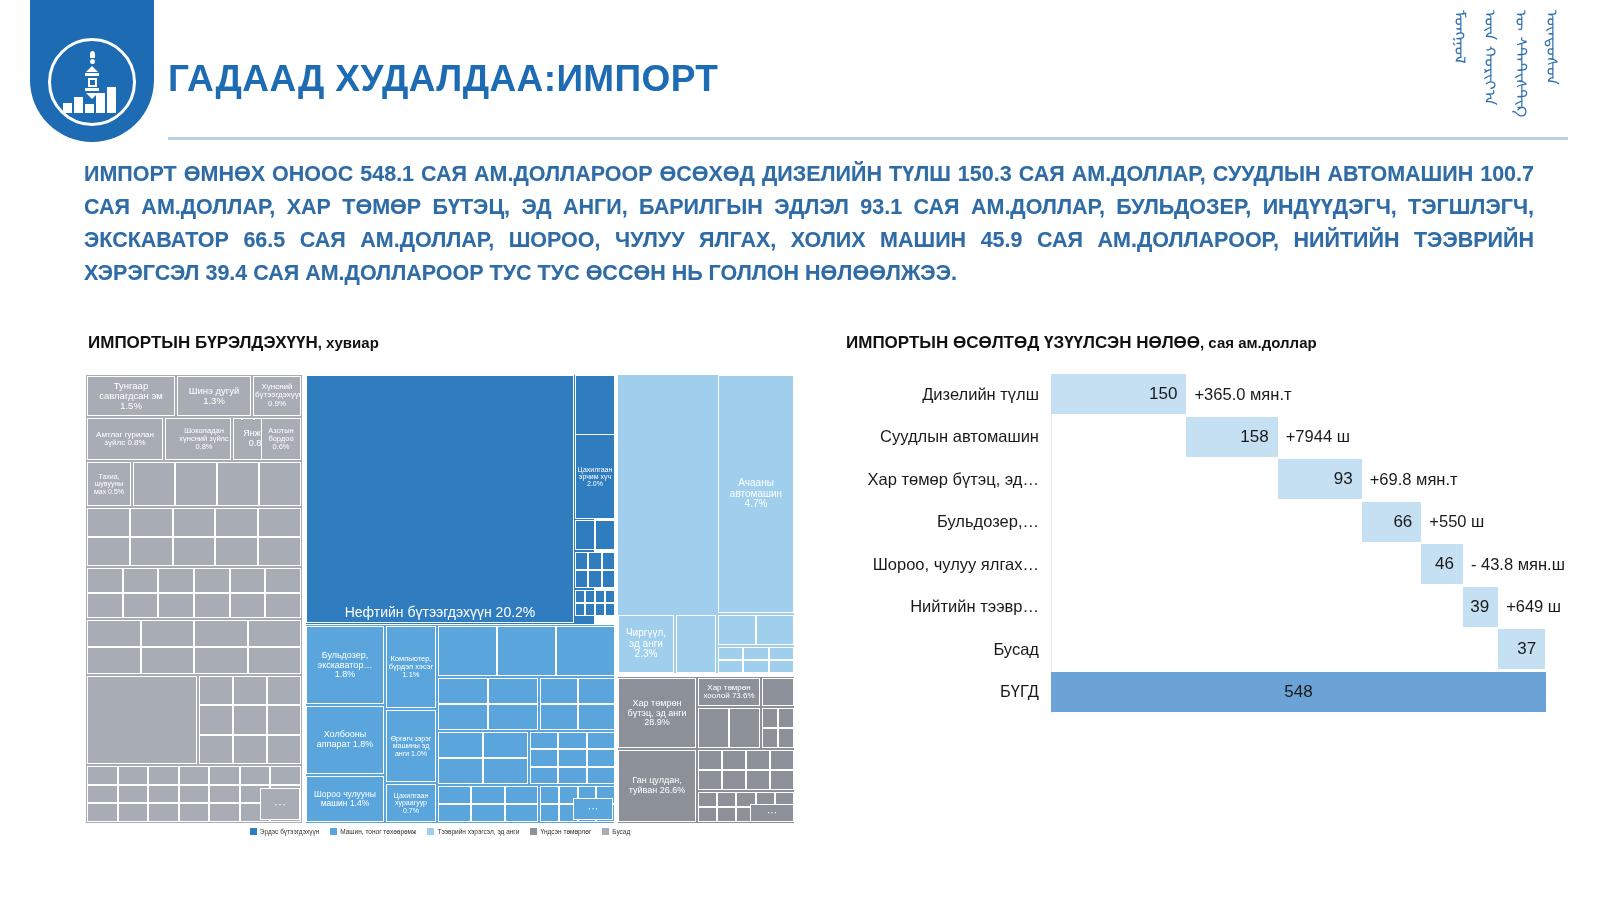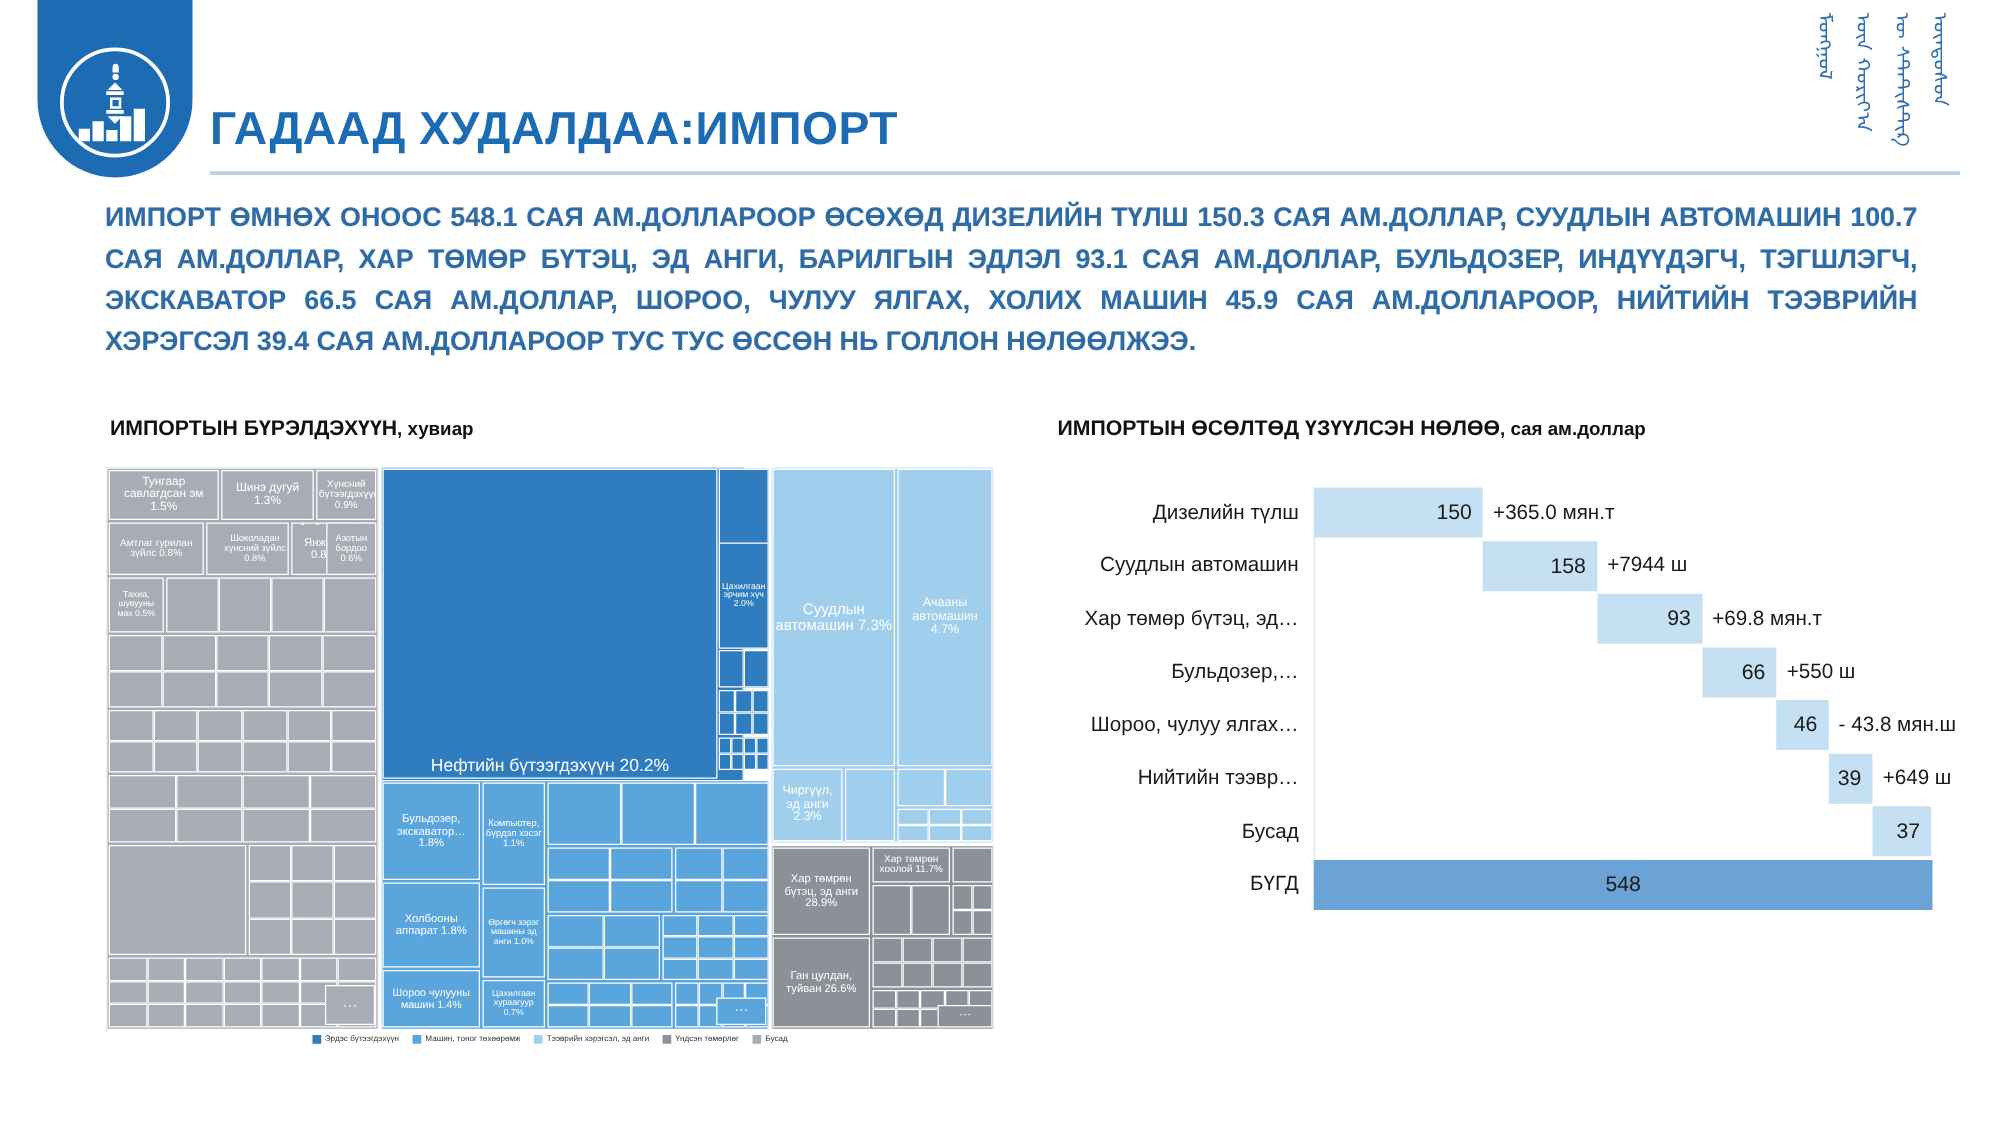--- a/index.html
+++ b/index.html
@@ -28,21 +28,21 @@
   #logo-emblem .soyombo i{display:block;background:#ffffff;margin:1.5px auto;}
   .s-flame{width:5px;height:7px;border-radius:50% 50% 0 0;}
   .s-dot{width:5px;height:5px;border-radius:50%;}
   .s-tri{width:0;height:0;border-left:6px solid transparent;border-right:6px solid transparent;border-bottom:6px solid #ffffff;background:transparent !important;}
   .s-bar{width:14px;height:3px;}
   .s-sq{width:9px;height:9px;border:2px solid #ffffff;background:transparent !important;box-sizing:border-box;}
   #logo-bars{position:absolute;left:12px;bottom:10px;width:64px;height:30px;}
   #logo-bars b{position:absolute;bottom:0;background:#ffffff;display:block;}
 
   #page-title{
-    position:absolute;left:168px;top:82px;
+    position:absolute;left:168px;top:58px;
     font-size:37px;font-weight:bold;color:#1d6bb3;letter-spacing:.4px;
     white-space:nowrap;
   }
   #title-rule{
     position:absolute;left:168px;top:137px;width:1400px;height:3px;
     background:#b9cfe4;
   }
 
   
   #mongol-script{
@@ -94,21 +94,21 @@
   
   #tm-legend{
     position:absolute;left:85px;top:828px;width:710px;
     display:flex;justify-content:center;align-items:center;gap:11px;
   }
   #tm-legend .li{display:flex;align-items:center;gap:3px;}
   #tm-legend .sw{width:7px;height:7px;display:block;}
   #tm-legend .tx{font-size:6.5px;color:#333;white-space:nowrap;}
 
   
-  #waterfall{position:absolute;left:846px;top:390px;width:700px;height:350px;}
+  #waterfall{position:absolute;left:846px;top:374px;width:700px;height:350px;}
   .wf-row{position:absolute;left:0;width:700px;display:flex;align-items:center;}
   .wf-cat{
     width:205px;text-align:right;padding-right:12px;box-sizing:border-box;
     font-size:16.5px;color:#1a1a1a;white-space:nowrap;
   }
   .wf-track{position:relative;width:495px;height:40px;}
   .wf-bar{
     position:absolute;top:0;height:40px;background:#c5e0f2;
     display:flex;align-items:center;justify-content:flex-end;
     box-sizing:border-box;padding-right:9px;
@@ -343,23 +343,20 @@
     <div class="tm c-med" style="left: 492.5px; top: 412px; width: 18.75px; height: 18px;"></div>
     <div class="tm c-med" style="left: 511.25px; top: 412px; width: 18.75px; height: 18px;"></div>
     <div class="tm c-med" style="left: 455px; top: 430px; width: 18.75px; height: 18px;"></div>
     <div class="tm c-med" style="left: 473.75px; top: 430px; width: 18.75px; height: 18px;"></div>
     <div class="tm c-med" style="left: 492.5px; top: 430px; width: 18.75px; height: 18px;"></div>
     <div class="tm c-med" style="left: 511.25px; top: 430px; width: 18.75px; height: 18px;"></div>
     <div class="tm c-med" style="left: 488px; top: 424px; width: 40px; height: 22px;">
       <div class="lbl mid" style="font-size: 11px;">···</div>
     </div>
     <div class="tm c-light" style="left: 532px; top: 0px; width: 178px; height: 300px;"></div>
-    <div class="tm c-light" style="left: 533px; top: 1px; width: 98px; height: 238px;">
-      <div class="lbl mid" style="font-size: 12px;">Суудлын автомашин 7.3%</div>
-    </div>
     <div class="tm c-light" style="left: 633px; top: 1px; width: 76px; height: 238px;">
       <div class="lbl mid" style="font-size: 10px;">Ачааны автомашин 4.7%</div>
     </div>
     <div class="tm c-light" style="left: 533px; top: 241px; width: 56px; height: 58px;">
       <div class="lbl mid" style="font-size: 10px;">Чиргүүл, эд анги 2.3%</div>
     </div>
     <div class="tm c-light" style="left: 591px; top: 241px; width: 40px; height: 58px;"></div>
     <div class="tm c-light" style="left: 633px; top: 241px; width: 38px; height: 30px;"></div>
     <div class="tm c-light" style="left: 671px; top: 241px; width: 38px; height: 30px;"></div>
     <div class="tm c-light" style="left: 633px; top: 273px; width: 25.3333px; height: 13px;"></div>
@@ -369,21 +366,21 @@
     <div class="tm c-light" style="left: 658.333px; top: 286px; width: 25.3333px; height: 13px;"></div>
     <div class="tm c-light" style="left: 683.667px; top: 286px; width: 25.3333px; height: 13px;"></div>
     <div class="tm c-gray2" style="left: 532px; top: 302px; width: 178px; height: 148px;"></div>
     <div class="tm c-gray2" style="left: 533px; top: 304px; width: 78px; height: 70px;">
       <div class="lbl mid" style="font-size: 9px;">Хар төмрөн бүтэц, эд анги 28.9%</div>
     </div>
     <div class="tm c-gray2" style="left: 533px; top: 376px; width: 78px; height: 72px;">
       <div class="lbl mid" style="font-size: 9px;">Ган цулдан, туйван 26.6%</div>
     </div>
     <div class="tm c-gray2" style="left: 613px; top: 304px; width: 62px; height: 28px;">
-      <div class="lbl mid" style="font-size: 8px;">Хар төмрөн хоолой 11.7%</div>
+      <div class="lbl mid" style="font-size: 8px;">Хар төмрөн хоолой 73.6%</div>
     </div>
     <div class="tm c-gray2" style="left: 677px; top: 304px; width: 32px; height: 28px;"></div>
     <div class="tm c-gray2" style="left: 613px; top: 334px; width: 31px; height: 40px;"></div>
     <div class="tm c-gray2" style="left: 644px; top: 334px; width: 31px; height: 40px;"></div>
     <div class="tm c-gray2" style="left: 677px; top: 334px; width: 16px; height: 20px;"></div>
     <div class="tm c-gray2" style="left: 693px; top: 334px; width: 16px; height: 20px;"></div>
     <div class="tm c-gray2" style="left: 677px; top: 354px; width: 16px; height: 20px;"></div>
     <div class="tm c-gray2" style="left: 693px; top: 354px; width: 16px; height: 20px;"></div>
     <div class="tm c-gray2" style="left: 613px; top: 376px; width: 24px; height: 20px;"></div>
     <div class="tm c-gray2" style="left: 637px; top: 376px; width: 24px; height: 20px;"></div>

